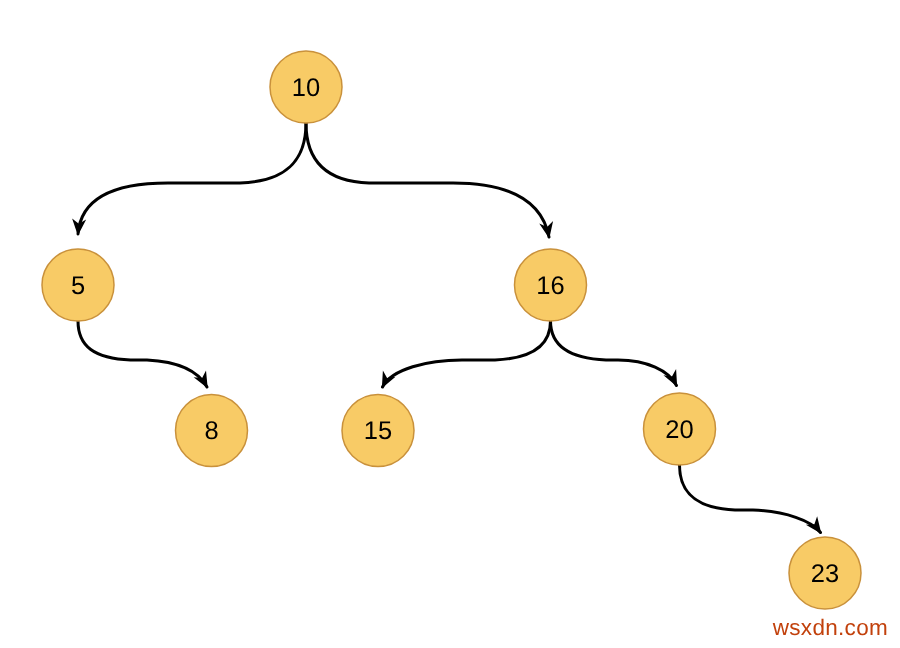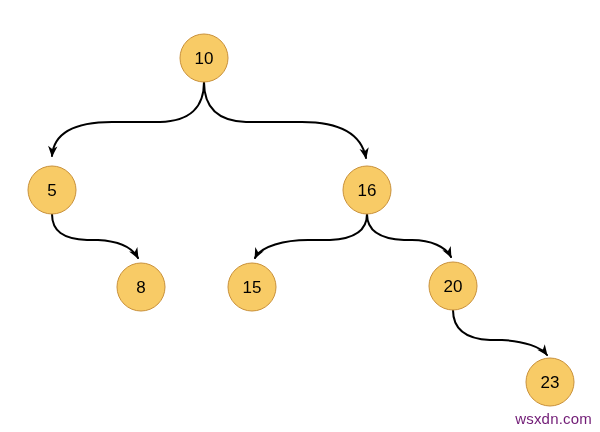--- a/index.html
+++ b/index.html
@@ -23,21 +23,21 @@
   }
   .node-label {
     font-family: "Liberation Sans", sans-serif;
     font-size: 17px;
   }
   .watermark {
     position: absolute;
     right: 8px;
     bottom: 5px;
     font-size: 15px;
-    color: #701a75;
+    color: #c2410c;
     letter-spacing: 0.2px;
     font-family: "Liberation Sans", sans-serif;
   }
 </style>
 </head>
 <body>
 
 <div class="stage">
   <svg width="600" height="432" viewBox="0 0 600 432" xmlns="http://www.w3.org/2000/svg">
     <defs>

